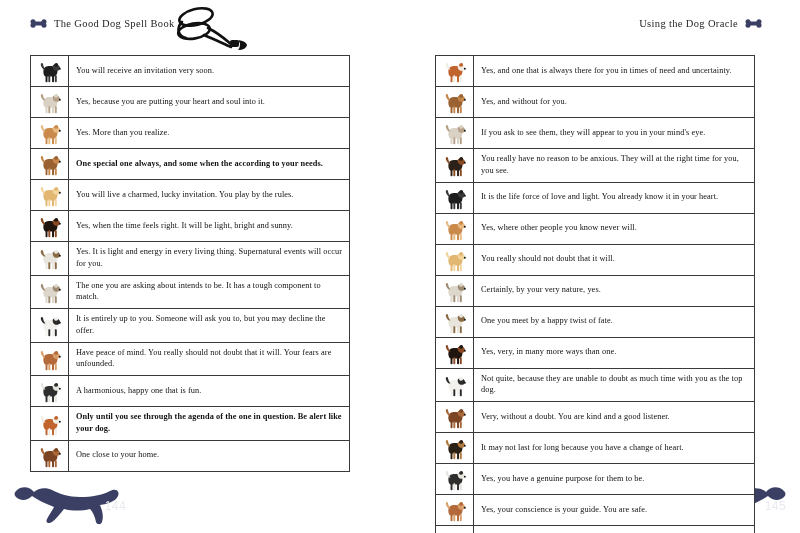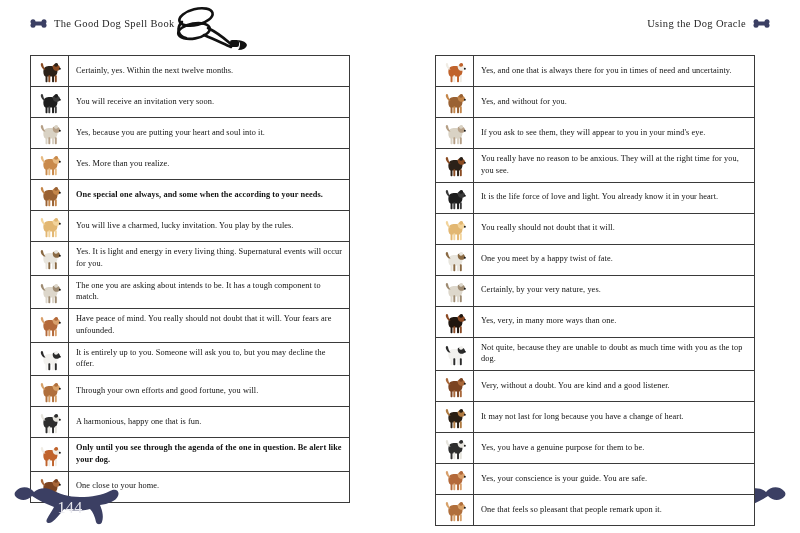--- a/index.html
+++ b/index.html
@@ -31,21 +31,21 @@
   
   .runhead {
     position: absolute;
     top: 13px;
     display: flex;
     align-items: center;
     gap: 7px;
     height: 20px;
   }
   .runhead.left  { left: 30px; }
-  .runhead.right { right: 30px; }
+  .runhead.right { right: 38px; }
   .runhead-text {
     font-size: 10.5px;
     letter-spacing: .35px;
     color: #262626;
     white-space: nowrap;
     font-family: "Liberation Serif", "DejaVu Serif", serif;
   }
   .bone-ico { display: block; }
 
   
@@ -101,25 +101,25 @@
     bottom: 6px;
     width: 112px;
     height: 44px;
   }
   .folio.left  { left: 12px; }
   .folio.right { right: 12px; }
   .folio-num {
     position: absolute;
     top: 16px;
     width: 100%;
-    text-align: center;
-    font-size: 16px;
+    text-align: right;
+    font-size: 12px;
     color: #e9e9ef;
     letter-spacing: .4px;
-    font-family: Liberation Serif, serif;
+    font-family: Liberation Sans, sans-serif;
   }
   .folio.left .folio-num  { left: 2px; }
   .folio.right .folio-num { left: -2px; }
   .folio-dog { position: absolute; inset: 0; }
   .folio.right .folio-dog { transform: scaleX(-1); }
 </style>
 </head>
 <body>
 
 <div class="page">
@@ -155,36 +155,20 @@
           <path d="M70 36 q8 1 9 5 q-1 5 -9 5 q4 -5 0 -10z"></path>
         </g>
       </svg>
     </div>
 
     <table class="oracle-table left">
       <tbody>
           <tr>
             <td class="icon-cell">
               <svg viewBox="0 0 30 28" class="dog-ico">
-                <path fill="#2b2118" d="M8 13 C8 10 11 8.5 15 8.5 C19 8.5 22.5 10 23 13 C23.5 16 22 19 20 20 L10 20 C8 19 7.5 15.5 8 13 Z"></path>
-                <path fill="#8a4b22" d="M18.5 7.5 C21.5 6.5 24.5 7.5 25.5 9.5 C26.3 11.2 25.4 13 23.6 13.6 C21.3 14.3 19 13.2 18.3 11.2 C17.8 9.7 17.6 8 18.5 7.5 Z"></path>
-                <path fill="#2b2118" d="M19.5 7 C21 5 23 5 23.6 6.8 C24.1 8.3 22.8 9.6 21.2 9.4 C20 9.2 19 8.2 19.5 7 Z"></path>
-                <rect fill="#2b2118" x="10.2" y="18.5" width="2.1" height="7.5" rx="0.8"></rect>
-                <rect fill="#8a4b22" x="13.2" y="18.5" width="2.1" height="7.5" rx="0.8"></rect>
-                <rect fill="#2b2118" x="17.2" y="18.5" width="2.1" height="7.5" rx="0.8"></rect>
-                <rect fill="#8a4b22" x="20.2" y="18.5" width="2.1" height="7.5" rx="0.8"></rect>
-                <path fill="#8a4b22" d="M8.4 12.5 C6 10.5 4.5 8 5.2 6.2 C5.8 4.8 7.4 5.4 7.6 6.9 C7.9 9 9 11 10.2 12.4 Z"></path>
-                <circle fill="#171717" cx="25.6" cy="11.6" r="1.05"></circle>
-              </svg>
-            </td>
-            <td class="text-cell">Certainly, yes. Within the next twelve months.</td>
-          </tr>
-          <tr>
-            <td class="icon-cell">
-              <svg viewBox="0 0 30 28" class="dog-ico">
                 <path fill="#1d1d1d" d="M8 13 C8 10 11 8.5 15 8.5 C19 8.5 22.5 10 23 13 C23.5 16 22 19 20 20 L10 20 C8 19 7.5 15.5 8 13 Z"></path>
                 <path fill="#3a3a3a" d="M18.5 7.5 C21.5 6.5 24.5 7.5 25.5 9.5 C26.3 11.2 25.4 13 23.6 13.6 C21.3 14.3 19 13.2 18.3 11.2 C17.8 9.7 17.6 8 18.5 7.5 Z"></path>
                 <path fill="#1d1d1d" d="M19.5 7 C21 5 23 5 23.6 6.8 C24.1 8.3 22.8 9.6 21.2 9.4 C20 9.2 19 8.2 19.5 7 Z"></path>
                 <rect fill="#1d1d1d" x="10.2" y="18.5" width="2.1" height="7.5" rx="0.8"></rect>
                 <rect fill="#3a3a3a" x="13.2" y="18.5" width="2.1" height="7.5" rx="0.8"></rect>
                 <rect fill="#1d1d1d" x="17.2" y="18.5" width="2.1" height="7.5" rx="0.8"></rect>
                 <rect fill="#3a3a3a" x="20.2" y="18.5" width="2.1" height="7.5" rx="0.8"></rect>
                 <path fill="#3a3a3a" d="M8.4 12.5 C6 10.5 4.5 8 5.2 6.2 C5.8 4.8 7.4 5.4 7.6 6.9 C7.9 9 9 11 10.2 12.4 Z"></path>
                 <circle fill="#171717" cx="25.6" cy="11.6" r="1.05"></circle>
               </svg>
@@ -251,20 +235,36 @@
                 <rect fill="#f2d49c" x="20.2" y="18.5" width="2.1" height="7.5" rx="0.8"></rect>
                 <path fill="#f2d49c" d="M8.4 12.5 C6 10.5 4.5 8 5.2 6.2 C5.8 4.8 7.4 5.4 7.6 6.9 C7.9 9 9 11 10.2 12.4 Z"></path>
                 <circle fill="#171717" cx="25.6" cy="11.6" r="1.05"></circle>
               </svg>
             </td>
             <td class="text-cell">You will live a charmed, lucky invitation. You play by the rules.</td>
           </tr>
           <tr>
             <td class="icon-cell">
               <svg viewBox="0 0 30 28" class="dog-ico">
+                <path fill="#20160f" d="M8 13 C8 10 11 8.5 15 8.5 C19 8.5 22.5 10 23 13 C23.5 16 22 19 20 20 L10 20 C8 19 7.5 15.5 8 13 Z"></path>
+                <path fill="#8c4a24" d="M18.5 7.5 C21.5 6.5 24.5 7.5 25.5 9.5 C26.3 11.2 25.4 13 23.6 13.6 C21.3 14.3 19 13.2 18.3 11.2 C17.8 9.7 17.6 8 18.5 7.5 Z"></path>
+                <path fill="#20160f" d="M19.5 7 C21 5 23 5 23.6 6.8 C24.1 8.3 22.8 9.6 21.2 9.4 C20 9.2 19 8.2 19.5 7 Z"></path>
+                <rect fill="#20160f" x="10.2" y="18.5" width="2.1" height="7.5" rx="0.8"></rect>
+                <rect fill="#8c4a24" x="13.2" y="18.5" width="2.1" height="7.5" rx="0.8"></rect>
+                <rect fill="#20160f" x="17.2" y="18.5" width="2.1" height="7.5" rx="0.8"></rect>
+                <rect fill="#8c4a24" x="20.2" y="18.5" width="2.1" height="7.5" rx="0.8"></rect>
+                <path fill="#8c4a24" d="M8.4 12.5 C6 10.5 4.5 8 5.2 6.2 C5.8 4.8 7.4 5.4 7.6 6.9 C7.9 9 9 11 10.2 12.4 Z"></path>
+                <circle fill="#171717" cx="25.6" cy="11.6" r="1.05"></circle>
+              </svg>
+            </td>
+            <td class="text-cell">Yes, when the time feels right. It will be light, bright and sunny.</td>
+          </tr>
+          <tr>
+            <td class="icon-cell">
+              <svg viewBox="0 0 30 28" class="dog-ico">
                 <path fill="#e8e5dd" d="M8 13 C8 10 11 8.5 15 8.5 C19 8.5 22.5 10 23 13 C23.5 16 22 19 20 20 L10 20 C8 19 7.5 15.5 8 13 Z"></path>
                 <path fill="#8a6a44" d="M18.5 7.5 C21.5 6.5 24.5 7.5 25.5 9.5 C26.3 11.2 25.4 13 23.6 13.6 C21.3 14.3 19 13.2 18.3 11.2 C17.8 9.7 17.6 8 18.5 7.5 Z"></path>
                 <path fill="#e8e5dd" d="M19.5 7 C21 5 23 5 23.6 6.8 C24.1 8.3 22.8 9.6 21.2 9.4 C20 9.2 19 8.2 19.5 7 Z"></path>
                 <rect fill="#e8e5dd" x="10.2" y="18.5" width="2.1" height="7.5" rx="0.8"></rect>
                 <rect fill="#8a6a44" x="13.2" y="18.5" width="2.1" height="7.5" rx="0.8"></rect>
                 <rect fill="#e8e5dd" x="17.2" y="18.5" width="2.1" height="7.5" rx="0.8"></rect>
                 <rect fill="#8a6a44" x="20.2" y="18.5" width="2.1" height="7.5" rx="0.8"></rect>
                 <path fill="#8a6a44" d="M8.4 12.5 C6 10.5 4.5 8 5.2 6.2 C5.8 4.8 7.4 5.4 7.6 6.9 C7.9 9 9 11 10.2 12.4 Z"></path>
                 <circle fill="#171717" cx="25.6" cy="11.6" r="1.05"></circle>
               </svg>
@@ -283,64 +283,48 @@
                 <rect fill="#9e8b72" x="20.2" y="18.5" width="2.1" height="7.5" rx="0.8"></rect>
                 <path fill="#9e8b72" d="M8.4 12.5 C6 10.5 4.5 8 5.2 6.2 C5.8 4.8 7.4 5.4 7.6 6.9 C7.9 9 9 11 10.2 12.4 Z"></path>
                 <circle fill="#171717" cx="25.6" cy="11.6" r="1.05"></circle>
               </svg>
             </td>
             <td class="text-cell">The one you are asking about intends to be. It has a tough component to match.</td>
           </tr>
           <tr>
             <td class="icon-cell">
               <svg viewBox="0 0 30 28" class="dog-ico">
+                <path fill="#f2f1ee" d="M8 13 C8 10 11 8.5 15 8.5 C19 8.5 22.5 10 23 13 C23.5 16 22 19 20 20 L10 20 C8 19 7.5 15.5 8 13 Z"></path>
+                <path fill="#2b2b2b" d="M18.5 7.5 C21.5 6.5 24.5 7.5 25.5 9.5 C26.3 11.2 25.4 13 23.6 13.6 C21.3 14.3 19 13.2 18.3 11.2 C17.8 9.7 17.6 8 18.5 7.5 Z"></path>
+                <path fill="#f2f1ee" d="M19.5 7 C21 5 23 5 23.6 6.8 C24.1 8.3 22.8 9.6 21.2 9.4 C20 9.2 19 8.2 19.5 7 Z"></path>
+                <rect fill="#f2f1ee" x="10.2" y="18.5" width="2.1" height="7.5" rx="0.8"></rect>
+                <rect fill="#2b2b2b" x="13.2" y="18.5" width="2.1" height="7.5" rx="0.8"></rect>
+                <rect fill="#f2f1ee" x="17.2" y="18.5" width="2.1" height="7.5" rx="0.8"></rect>
+                <rect fill="#2b2b2b" x="20.2" y="18.5" width="2.1" height="7.5" rx="0.8"></rect>
+                <path fill="#2b2b2b" d="M8.4 12.5 C6 10.5 4.5 8 5.2 6.2 C5.8 4.8 7.4 5.4 7.6 6.9 C7.9 9 9 11 10.2 12.4 Z"></path>
+                <circle fill="#171717" cx="25.6" cy="11.6" r="1.05"></circle>
+              </svg>
+            </td>
+            <td class="text-cell">It is entirely up to you. Someone will ask you to, but you may decline the offer.</td>
+          </tr>
+          <tr>
+            <td class="icon-cell">
+              <svg viewBox="0 0 30 28" class="dog-ico">
                 <path fill="#b3693a" d="M8 13 C8 10 11 8.5 15 8.5 C19 8.5 22.5 10 23 13 C23.5 16 22 19 20 20 L10 20 C8 19 7.5 15.5 8 13 Z"></path>
                 <path fill="#d9a06c" d="M18.5 7.5 C21.5 6.5 24.5 7.5 25.5 9.5 C26.3 11.2 25.4 13 23.6 13.6 C21.3 14.3 19 13.2 18.3 11.2 C17.8 9.7 17.6 8 18.5 7.5 Z"></path>
                 <path fill="#b3693a" d="M19.5 7 C21 5 23 5 23.6 6.8 C24.1 8.3 22.8 9.6 21.2 9.4 C20 9.2 19 8.2 19.5 7 Z"></path>
                 <rect fill="#b3693a" x="10.2" y="18.5" width="2.1" height="7.5" rx="0.8"></rect>
                 <rect fill="#d9a06c" x="13.2" y="18.5" width="2.1" height="7.5" rx="0.8"></rect>
                 <rect fill="#b3693a" x="17.2" y="18.5" width="2.1" height="7.5" rx="0.8"></rect>
                 <rect fill="#d9a06c" x="20.2" y="18.5" width="2.1" height="7.5" rx="0.8"></rect>
                 <path fill="#d9a06c" d="M8.4 12.5 C6 10.5 4.5 8 5.2 6.2 C5.8 4.8 7.4 5.4 7.6 6.9 C7.9 9 9 11 10.2 12.4 Z"></path>
                 <circle fill="#171717" cx="25.6" cy="11.6" r="1.05"></circle>
               </svg>
             </td>
             <td class="text-cell">Have peace of mind. You really should not doubt that it will. Your fears are unfounded.</td>
-          </tr>
-          <tr>
-            <td class="icon-cell">
-              <svg viewBox="0 0 30 28" class="dog-ico">
-                <path fill="#f2f1ee" d="M8 13 C8 10 11 8.5 15 8.5 C19 8.5 22.5 10 23 13 C23.5 16 22 19 20 20 L10 20 C8 19 7.5 15.5 8 13 Z"></path>
-                <path fill="#2b2b2b" d="M18.5 7.5 C21.5 6.5 24.5 7.5 25.5 9.5 C26.3 11.2 25.4 13 23.6 13.6 C21.3 14.3 19 13.2 18.3 11.2 C17.8 9.7 17.6 8 18.5 7.5 Z"></path>
-                <path fill="#f2f1ee" d="M19.5 7 C21 5 23 5 23.6 6.8 C24.1 8.3 22.8 9.6 21.2 9.4 C20 9.2 19 8.2 19.5 7 Z"></path>
-                <rect fill="#f2f1ee" x="10.2" y="18.5" width="2.1" height="7.5" rx="0.8"></rect>
-                <rect fill="#2b2b2b" x="13.2" y="18.5" width="2.1" height="7.5" rx="0.8"></rect>
-                <rect fill="#f2f1ee" x="17.2" y="18.5" width="2.1" height="7.5" rx="0.8"></rect>
-                <rect fill="#2b2b2b" x="20.2" y="18.5" width="2.1" height="7.5" rx="0.8"></rect>
-                <path fill="#2b2b2b" d="M8.4 12.5 C6 10.5 4.5 8 5.2 6.2 C5.8 4.8 7.4 5.4 7.6 6.9 C7.9 9 9 11 10.2 12.4 Z"></path>
-                <circle fill="#171717" cx="25.6" cy="11.6" r="1.05"></circle>
-              </svg>
-            </td>
-            <td class="text-cell">It is entirely up to you. Someone will ask you to, but you may decline the offer.</td>
-          </tr>
-          <tr>
-            <td class="icon-cell">
-              <svg viewBox="0 0 30 28" class="dog-ico">
-                <path fill="#b06f3c" d="M8 13 C8 10 11 8.5 15 8.5 C19 8.5 22.5 10 23 13 C23.5 16 22 19 20 20 L10 20 C8 19 7.5 15.5 8 13 Z"></path>
-                <path fill="#d8a26a" d="M18.5 7.5 C21.5 6.5 24.5 7.5 25.5 9.5 C26.3 11.2 25.4 13 23.6 13.6 C21.3 14.3 19 13.2 18.3 11.2 C17.8 9.7 17.6 8 18.5 7.5 Z"></path>
-                <path fill="#b06f3c" d="M19.5 7 C21 5 23 5 23.6 6.8 C24.1 8.3 22.8 9.6 21.2 9.4 C20 9.2 19 8.2 19.5 7 Z"></path>
-                <rect fill="#b06f3c" x="10.2" y="18.5" width="2.1" height="7.5" rx="0.8"></rect>
-                <rect fill="#d8a26a" x="13.2" y="18.5" width="2.1" height="7.5" rx="0.8"></rect>
-                <rect fill="#b06f3c" x="17.2" y="18.5" width="2.1" height="7.5" rx="0.8"></rect>
-                <rect fill="#d8a26a" x="20.2" y="18.5" width="2.1" height="7.5" rx="0.8"></rect>
-                <path fill="#d8a26a" d="M8.4 12.5 C6 10.5 4.5 8 5.2 6.2 C5.8 4.8 7.4 5.4 7.6 6.9 C7.9 9 9 11 10.2 12.4 Z"></path>
-                <circle fill="#171717" cx="25.6" cy="11.6" r="1.05"></circle>
-              </svg>
-            </td>
-            <td class="text-cell">Through your own efforts and good fortune, you will.</td>
           </tr>
           <tr>
             <td class="icon-cell">
               <svg viewBox="0 0 30 28" class="dog-ico">
                 <path fill="#2e2e2e" d="M8 13 C8 10 11 8.5 15 8.5 C19 8.5 22.5 10 23 13 C23.5 16 22 19 20 20 L10 20 C8 19 7.5 15.5 8 13 Z"></path>
                 <path fill="#e6e4dd" d="M18.5 7.5 C21.5 6.5 24.5 7.5 25.5 9.5 C26.3 11.2 25.4 13 23.6 13.6 C21.3 14.3 19 13.2 18.3 11.2 C17.8 9.7 17.6 8 18.5 7.5 Z"></path>
                 <path fill="#2e2e2e" d="M19.5 7 C21 5 23 5 23.6 6.8 C24.1 8.3 22.8 9.6 21.2 9.4 C20 9.2 19 8.2 19.5 7 Z"></path>
                 <rect fill="#2e2e2e" x="10.2" y="18.5" width="2.1" height="7.5" rx="0.8"></rect>
                 <rect fill="#e6e4dd" x="13.2" y="18.5" width="2.1" height="7.5" rx="0.8"></rect>
                 <rect fill="#2e2e2e" x="17.2" y="18.5" width="2.1" height="7.5" rx="0.8"></rect>
@@ -508,68 +492,84 @@
             <rect fill="#3a3a3a" x="20.2" y="18.5" width="2.1" height="7.5" rx="0.8"></rect>
             <path fill="#3a3a3a" d="M8.4 12.5 C6 10.5 4.5 8 5.2 6.2 C5.8 4.8 7.4 5.4 7.6 6.9 C7.9 9 9 11 10.2 12.4 Z"></path>
             <circle fill="#171717" cx="25.6" cy="11.6" r="1.05"></circle>
           </svg>
         </td>
         <td class="text-cell">It is the life force of love and light. You already know it in your heart.</td>
       </tr>
       <tr>
         <td class="icon-cell">
           <svg viewBox="0 0 30 28" class="dog-ico">
+            <path fill="#c98a4b" d="M8 13 C8 10 11 8.5 15 8.5 C19 8.5 22.5 10 23 13 C23.5 16 22 19 20 20 L10 20 C8 19 7.5 15.5 8 13 Z"></path>
+            <path fill="#e7bb83" d="M18.5 7.5 C21.5 6.5 24.5 7.5 25.5 9.5 C26.3 11.2 25.4 13 23.6 13.6 C21.3 14.3 19 13.2 18.3 11.2 C17.8 9.7 17.6 8 18.5 7.5 Z"></path>
+            <path fill="#c98a4b" d="M19.5 7 C21 5 23 5 23.6 6.8 C24.1 8.3 22.8 9.6 21.2 9.4 C20 9.2 19 8.2 19.5 7 Z"></path>
+            <rect fill="#c98a4b" x="10.2" y="18.5" width="2.1" height="7.5" rx="0.8"></rect>
+            <rect fill="#e7bb83" x="13.2" y="18.5" width="2.1" height="7.5" rx="0.8"></rect>
+            <rect fill="#c98a4b" x="17.2" y="18.5" width="2.1" height="7.5" rx="0.8"></rect>
+            <rect fill="#e7bb83" x="20.2" y="18.5" width="2.1" height="7.5" rx="0.8"></rect>
+            <path fill="#e7bb83" d="M8.4 12.5 C6 10.5 4.5 8 5.2 6.2 C5.8 4.8 7.4 5.4 7.6 6.9 C7.9 9 9 11 10.2 12.4 Z"></path>
+            <circle fill="#171717" cx="25.6" cy="11.6" r="1.05"></circle>
+          </svg>
+        </td>
+        <td class="text-cell">Yes, where other people you know never will.</td>
+      </tr>
+      <tr>
+        <td class="icon-cell">
+          <svg viewBox="0 0 30 28" class="dog-ico">
             <path fill="#e2b772" d="M8 13 C8 10 11 8.5 15 8.5 C19 8.5 22.5 10 23 13 C23.5 16 22 19 20 20 L10 20 C8 19 7.5 15.5 8 13 Z"></path>
             <path fill="#f2d49c" d="M18.5 7.5 C21.5 6.5 24.5 7.5 25.5 9.5 C26.3 11.2 25.4 13 23.6 13.6 C21.3 14.3 19 13.2 18.3 11.2 C17.8 9.7 17.6 8 18.5 7.5 Z"></path>
             <path fill="#e2b772" d="M19.5 7 C21 5 23 5 23.6 6.8 C24.1 8.3 22.8 9.6 21.2 9.4 C20 9.2 19 8.2 19.5 7 Z"></path>
             <rect fill="#e2b772" x="10.2" y="18.5" width="2.1" height="7.5" rx="0.8"></rect>
             <rect fill="#f2d49c" x="13.2" y="18.5" width="2.1" height="7.5" rx="0.8"></rect>
             <rect fill="#e2b772" x="17.2" y="18.5" width="2.1" height="7.5" rx="0.8"></rect>
             <rect fill="#f2d49c" x="20.2" y="18.5" width="2.1" height="7.5" rx="0.8"></rect>
             <path fill="#f2d49c" d="M8.4 12.5 C6 10.5 4.5 8 5.2 6.2 C5.8 4.8 7.4 5.4 7.6 6.9 C7.9 9 9 11 10.2 12.4 Z"></path>
             <circle fill="#171717" cx="25.6" cy="11.6" r="1.05"></circle>
           </svg>
         </td>
         <td class="text-cell">You really should not doubt that it will.</td>
       </tr>
       <tr>
         <td class="icon-cell">
           <svg viewBox="0 0 30 28" class="dog-ico">
+            <path fill="#ddd7cb" d="M8 13 C8 10 11 8.5 15 8.5 C19 8.5 22.5 10 23 13 C23.5 16 22 19 20 20 L10 20 C8 19 7.5 15.5 8 13 Z"></path>
+            <path fill="#9e8b72" d="M18.5 7.5 C21.5 6.5 24.5 7.5 25.5 9.5 C26.3 11.2 25.4 13 23.6 13.6 C21.3 14.3 19 13.2 18.3 11.2 C17.8 9.7 17.6 8 18.5 7.5 Z"></path>
+            <path fill="#ddd7cb" d="M19.5 7 C21 5 23 5 23.6 6.8 C24.1 8.3 22.8 9.6 21.2 9.4 C20 9.2 19 8.2 19.5 7 Z"></path>
+            <rect fill="#ddd7cb" x="10.2" y="18.5" width="2.1" height="7.5" rx="0.8"></rect>
+            <rect fill="#9e8b72" x="13.2" y="18.5" width="2.1" height="7.5" rx="0.8"></rect>
+            <rect fill="#ddd7cb" x="17.2" y="18.5" width="2.1" height="7.5" rx="0.8"></rect>
+            <rect fill="#9e8b72" x="20.2" y="18.5" width="2.1" height="7.5" rx="0.8"></rect>
+            <path fill="#9e8b72" d="M8.4 12.5 C6 10.5 4.5 8 5.2 6.2 C5.8 4.8 7.4 5.4 7.6 6.9 C7.9 9 9 11 10.2 12.4 Z"></path>
+            <circle fill="#171717" cx="25.6" cy="11.6" r="1.05"></circle>
+          </svg>
+        </td>
+        <td class="text-cell">Certainly, by your very nature, yes.</td>
+      </tr>
+      <tr>
+        <td class="icon-cell">
+          <svg viewBox="0 0 30 28" class="dog-ico">
             <path fill="#e8e5dd" d="M8 13 C8 10 11 8.5 15 8.5 C19 8.5 22.5 10 23 13 C23.5 16 22 19 20 20 L10 20 C8 19 7.5 15.5 8 13 Z"></path>
             <path fill="#8a6a44" d="M18.5 7.5 C21.5 6.5 24.5 7.5 25.5 9.5 C26.3 11.2 25.4 13 23.6 13.6 C21.3 14.3 19 13.2 18.3 11.2 C17.8 9.7 17.6 8 18.5 7.5 Z"></path>
             <path fill="#e8e5dd" d="M19.5 7 C21 5 23 5 23.6 6.8 C24.1 8.3 22.8 9.6 21.2 9.4 C20 9.2 19 8.2 19.5 7 Z"></path>
             <rect fill="#e8e5dd" x="10.2" y="18.5" width="2.1" height="7.5" rx="0.8"></rect>
             <rect fill="#8a6a44" x="13.2" y="18.5" width="2.1" height="7.5" rx="0.8"></rect>
             <rect fill="#e8e5dd" x="17.2" y="18.5" width="2.1" height="7.5" rx="0.8"></rect>
             <rect fill="#8a6a44" x="20.2" y="18.5" width="2.1" height="7.5" rx="0.8"></rect>
             <path fill="#8a6a44" d="M8.4 12.5 C6 10.5 4.5 8 5.2 6.2 C5.8 4.8 7.4 5.4 7.6 6.9 C7.9 9 9 11 10.2 12.4 Z"></path>
             <circle fill="#171717" cx="25.6" cy="11.6" r="1.05"></circle>
           </svg>
         </td>
         <td class="text-cell">One you meet by a happy twist of fate.</td>
       </tr>
       <tr>
         <td class="icon-cell">
           <svg viewBox="0 0 30 28" class="dog-ico">
-            <path fill="#ddd7cb" d="M8 13 C8 10 11 8.5 15 8.5 C19 8.5 22.5 10 23 13 C23.5 16 22 19 20 20 L10 20 C8 19 7.5 15.5 8 13 Z"></path>
-            <path fill="#9e8b72" d="M18.5 7.5 C21.5 6.5 24.5 7.5 25.5 9.5 C26.3 11.2 25.4 13 23.6 13.6 C21.3 14.3 19 13.2 18.3 11.2 C17.8 9.7 17.6 8 18.5 7.5 Z"></path>
-            <path fill="#ddd7cb" d="M19.5 7 C21 5 23 5 23.6 6.8 C24.1 8.3 22.8 9.6 21.2 9.4 C20 9.2 19 8.2 19.5 7 Z"></path>
-            <rect fill="#ddd7cb" x="10.2" y="18.5" width="2.1" height="7.5" rx="0.8"></rect>
-            <rect fill="#9e8b72" x="13.2" y="18.5" width="2.1" height="7.5" rx="0.8"></rect>
-            <rect fill="#ddd7cb" x="17.2" y="18.5" width="2.1" height="7.5" rx="0.8"></rect>
-            <rect fill="#9e8b72" x="20.2" y="18.5" width="2.1" height="7.5" rx="0.8"></rect>
-            <path fill="#9e8b72" d="M8.4 12.5 C6 10.5 4.5 8 5.2 6.2 C5.8 4.8 7.4 5.4 7.6 6.9 C7.9 9 9 11 10.2 12.4 Z"></path>
-            <circle fill="#171717" cx="25.6" cy="11.6" r="1.05"></circle>
-          </svg>
-        </td>
-        <td class="text-cell">Certainly, by your very nature, yes.</td>
-      </tr>
-      <tr>
-        <td class="icon-cell">
-          <svg viewBox="0 0 30 28" class="dog-ico">
             <path fill="#20160f" d="M8 13 C8 10 11 8.5 15 8.5 C19 8.5 22.5 10 23 13 C23.5 16 22 19 20 20 L10 20 C8 19 7.5 15.5 8 13 Z"></path>
             <path fill="#8c4a24" d="M18.5 7.5 C21.5 6.5 24.5 7.5 25.5 9.5 C26.3 11.2 25.4 13 23.6 13.6 C21.3 14.3 19 13.2 18.3 11.2 C17.8 9.7 17.6 8 18.5 7.5 Z"></path>
             <path fill="#20160f" d="M19.5 7 C21 5 23 5 23.6 6.8 C24.1 8.3 22.8 9.6 21.2 9.4 C20 9.2 19 8.2 19.5 7 Z"></path>
             <rect fill="#20160f" x="10.2" y="18.5" width="2.1" height="7.5" rx="0.8"></rect>
             <rect fill="#8c4a24" x="13.2" y="18.5" width="2.1" height="7.5" rx="0.8"></rect>
             <rect fill="#20160f" x="17.2" y="18.5" width="2.1" height="7.5" rx="0.8"></rect>
             <rect fill="#8c4a24" x="20.2" y="18.5" width="2.1" height="7.5" rx="0.8"></rect>
             <path fill="#8c4a24" d="M8.4 12.5 C6 10.5 4.5 8 5.2 6.2 C5.8 4.8 7.4 5.4 7.6 6.9 C7.9 9 9 11 10.2 12.4 Z"></path>
             <circle fill="#171717" cx="25.6" cy="11.6" r="1.05"></circle>
           </svg>

